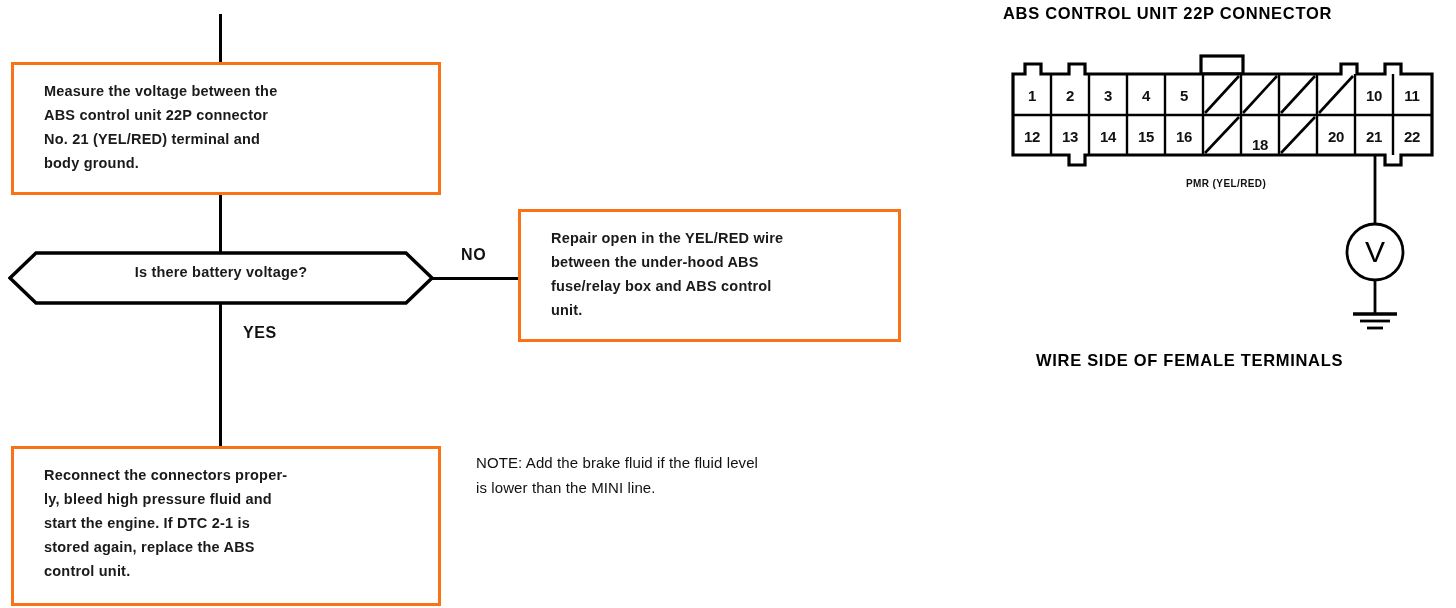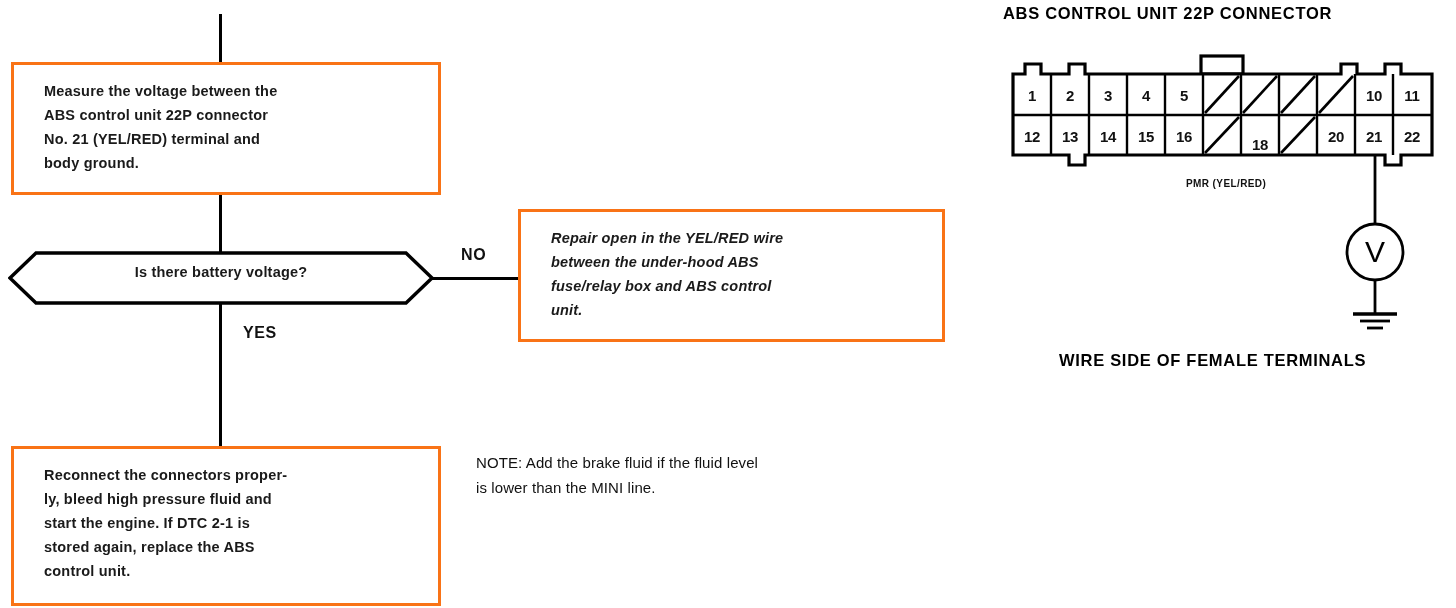--- a/index.html
+++ b/index.html
@@ -131,21 +131,21 @@
   <div class="decision" style="left:8px; top:251px; width:426px; height:42px;">
     <svg width="426" height="54" viewBox="0 0 426 54">
       <polygon points="28,2 398,2 424,27 398,52 28,52 2,27" fill="#ffffff" stroke="#000000" stroke-width="3.4"></polygon>
     </svg>
     <div class="dec-label">Is there battery voltage?</div>
   </div>
 
   <div class="line-h" style="left:430px; top:277px; width:90px;"></div>
   <div class="branch-label" style="left:461px; top:246px;">NO</div>
 
-  <div class="proc-box" style="left:518px; top:209px; width:427px; height:133px;font-style:italic;">
+  <div class="proc-box" style="left:518px; top:209px; width:383px; height:133px;">
     <div class="txt">Repair open in the YEL/RED wire
 between   the   under-hood   ABS
 fuse/relay box and ABS control
 unit.</div>
   </div>
 
   <div class="line-v" style="left:219px; top:303px; height:145px;"></div>
   <div class="branch-label" style="left:243px; top:324px;">YES</div>
 
   <div class="proc-box" style="left:11px; top:446px; width:430px; height:160px;">
@@ -234,15 +234,15 @@
   <div class="pin-label" style="left:1108px; top:136px;">14</div>
   <div class="pin-label" style="left:1146px; top:136px;">15</div>
   <div class="pin-label" style="left:1184px; top:136px;">16</div>
   <div class="pin-label" style="left:1260px; top:144px;">18</div>
   <div class="pin-label" style="left:1336px; top:136px;">20</div>
   <div class="pin-label" style="left:1374px; top:136px;">21</div>
   <div class="pin-label" style="left:1412px; top:136px;">22</div>
 
   <div class="wire-label" style="left:1186px; top:178px;">PMR (YEL/RED)</div>
 
-  <div class="conn-caption" style="left:1036px; top:351px;margin-left:23px;">WIRE SIDE OF FEMALE TERMINALS</div>
+  <div class="conn-caption" style="left:1036px; top:351px;">WIRE SIDE OF FEMALE TERMINALS</div>
 
 </div>
 
 </body></html>

